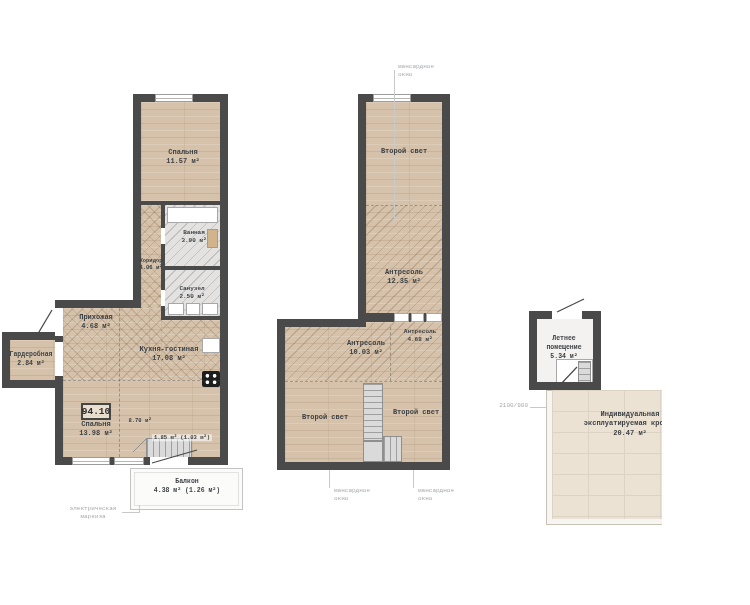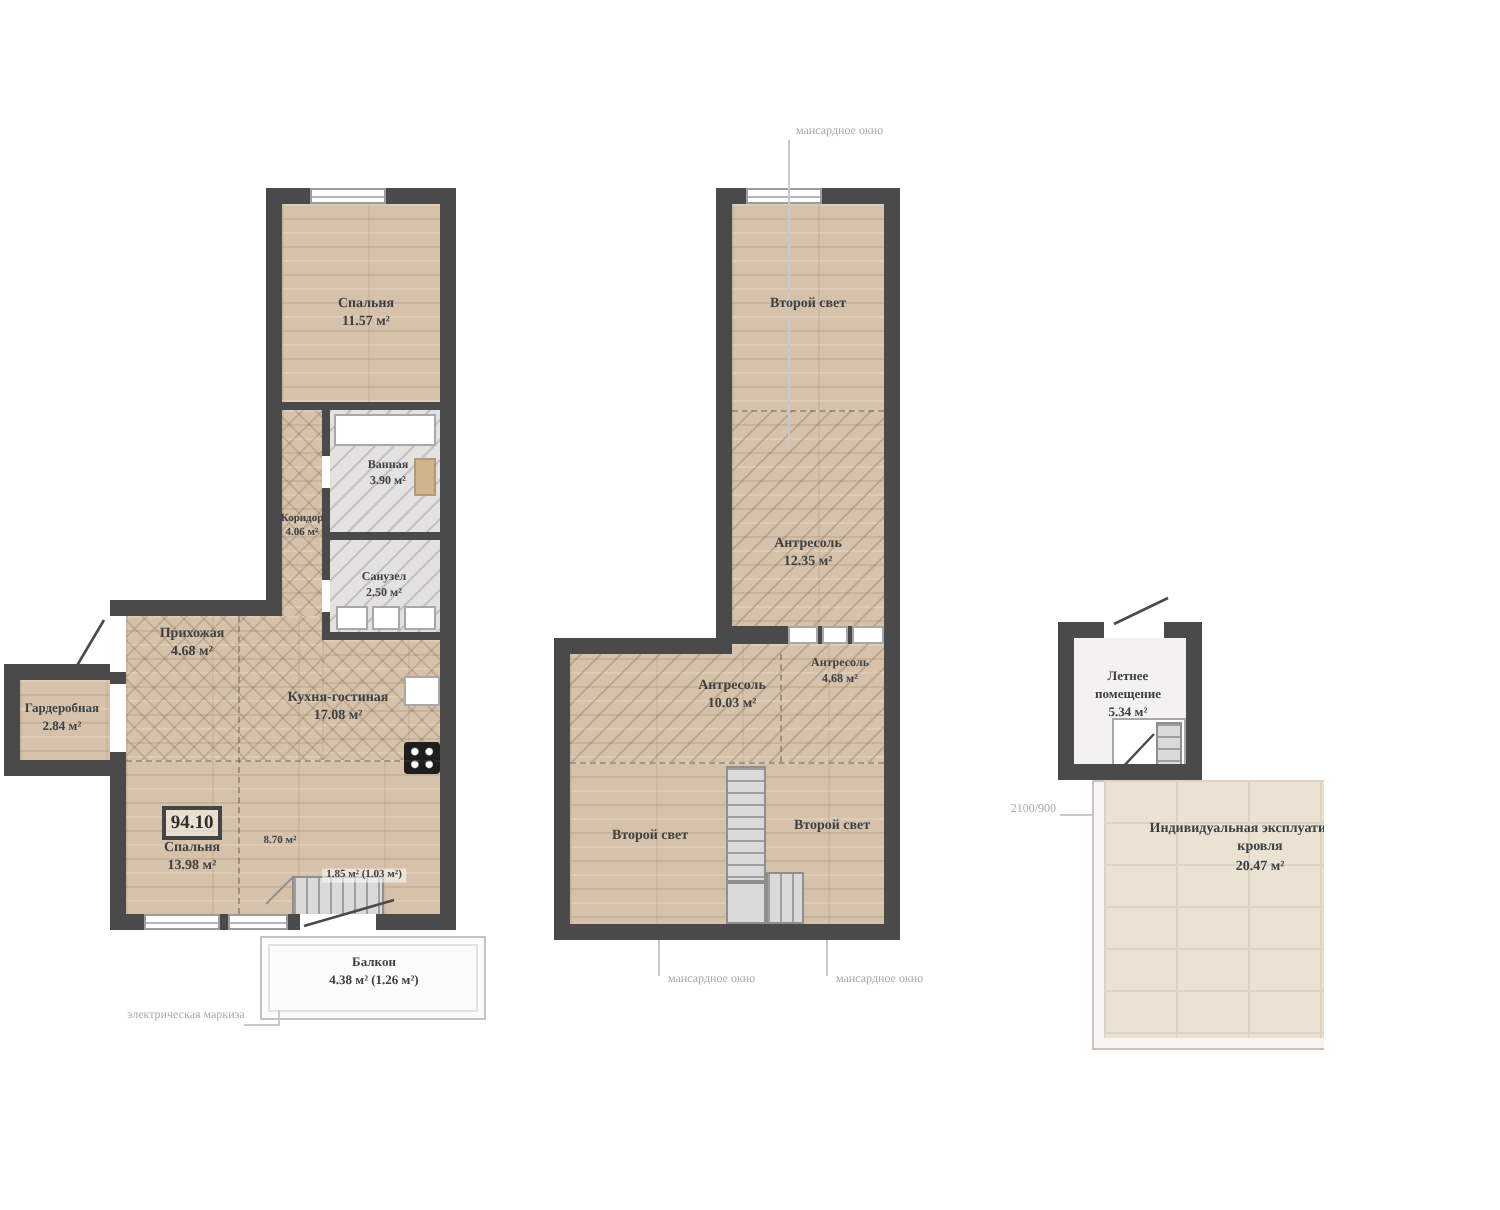--- a/index.html
+++ b/index.html
@@ -1,17 +1,17 @@
 <!DOCTYPE html>
 <html><head>
 <meta charset="utf-8">
 <style>
   html,body{margin:0;padding:0;background:#fff;}
   #canvas{position:relative;width:662px;height:605px;background:#ffffff;overflow:hidden;
-          font-family:Liberation Serif, serif;}
+          font-family:Liberation Mono, monospace;}
   .wall{position:absolute;background:#4a4a4a;}
   .pwall{position:absolute;background:#4a4a4a;}
   .wood{position:absolute;background-color:#d6c2aa;
     background-image:
       repeating-linear-gradient(90deg, rgba(125,95,65,.10) 0 1px, transparent 1px 43px),
       repeating-linear-gradient(180deg, rgba(255,255,255,.16) 0 1px, transparent 1px 7px, rgba(120,90,60,.14) 7px 8px, transparent 8px 14px);}
   .h1::after{content:"";position:absolute;inset:0;
       background:repeating-linear-gradient(135deg, rgba(100,75,50,.22) 0 1px, transparent 1px 7px);}
   .hx::after{content:"";position:absolute;inset:0;
       background:

